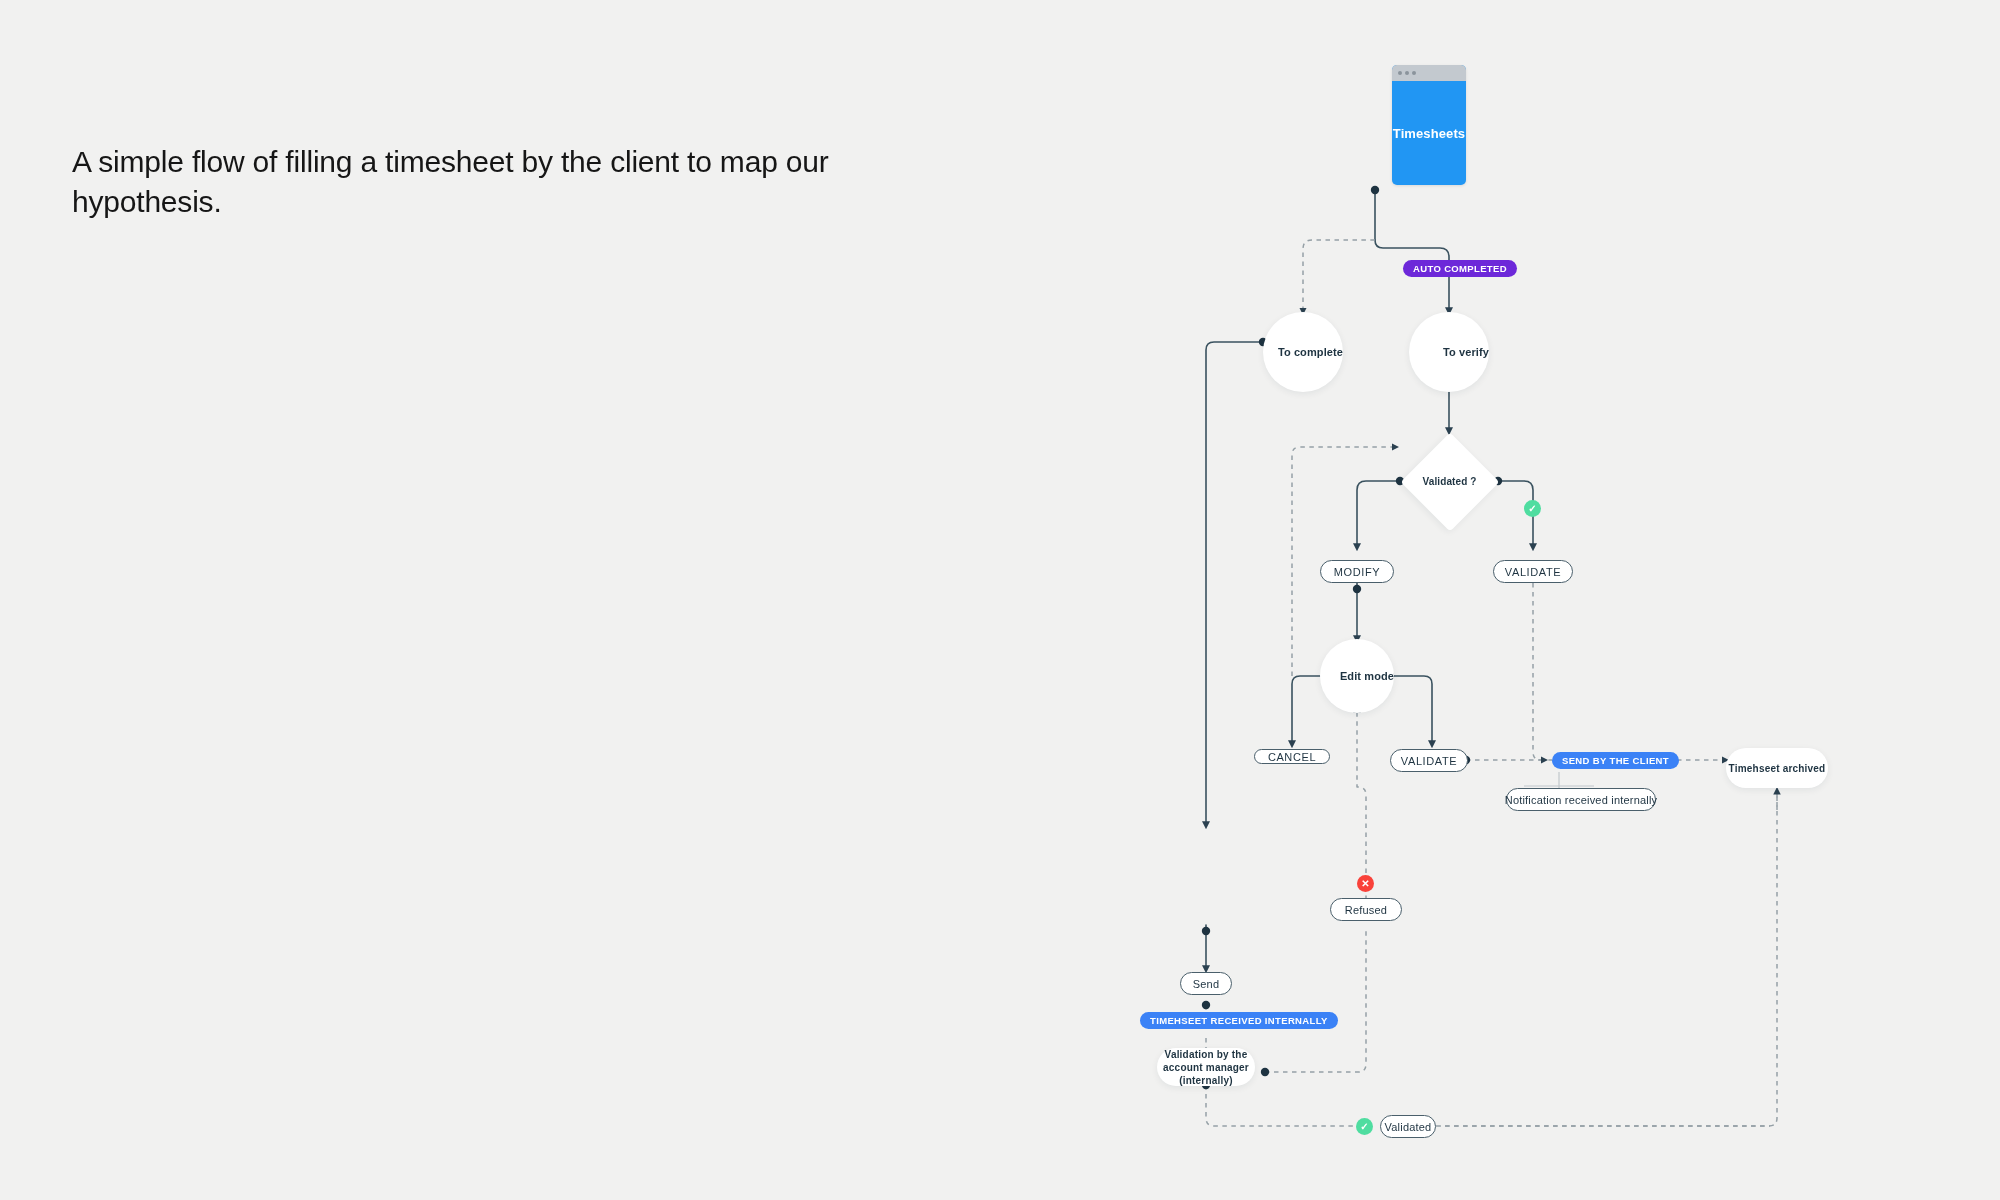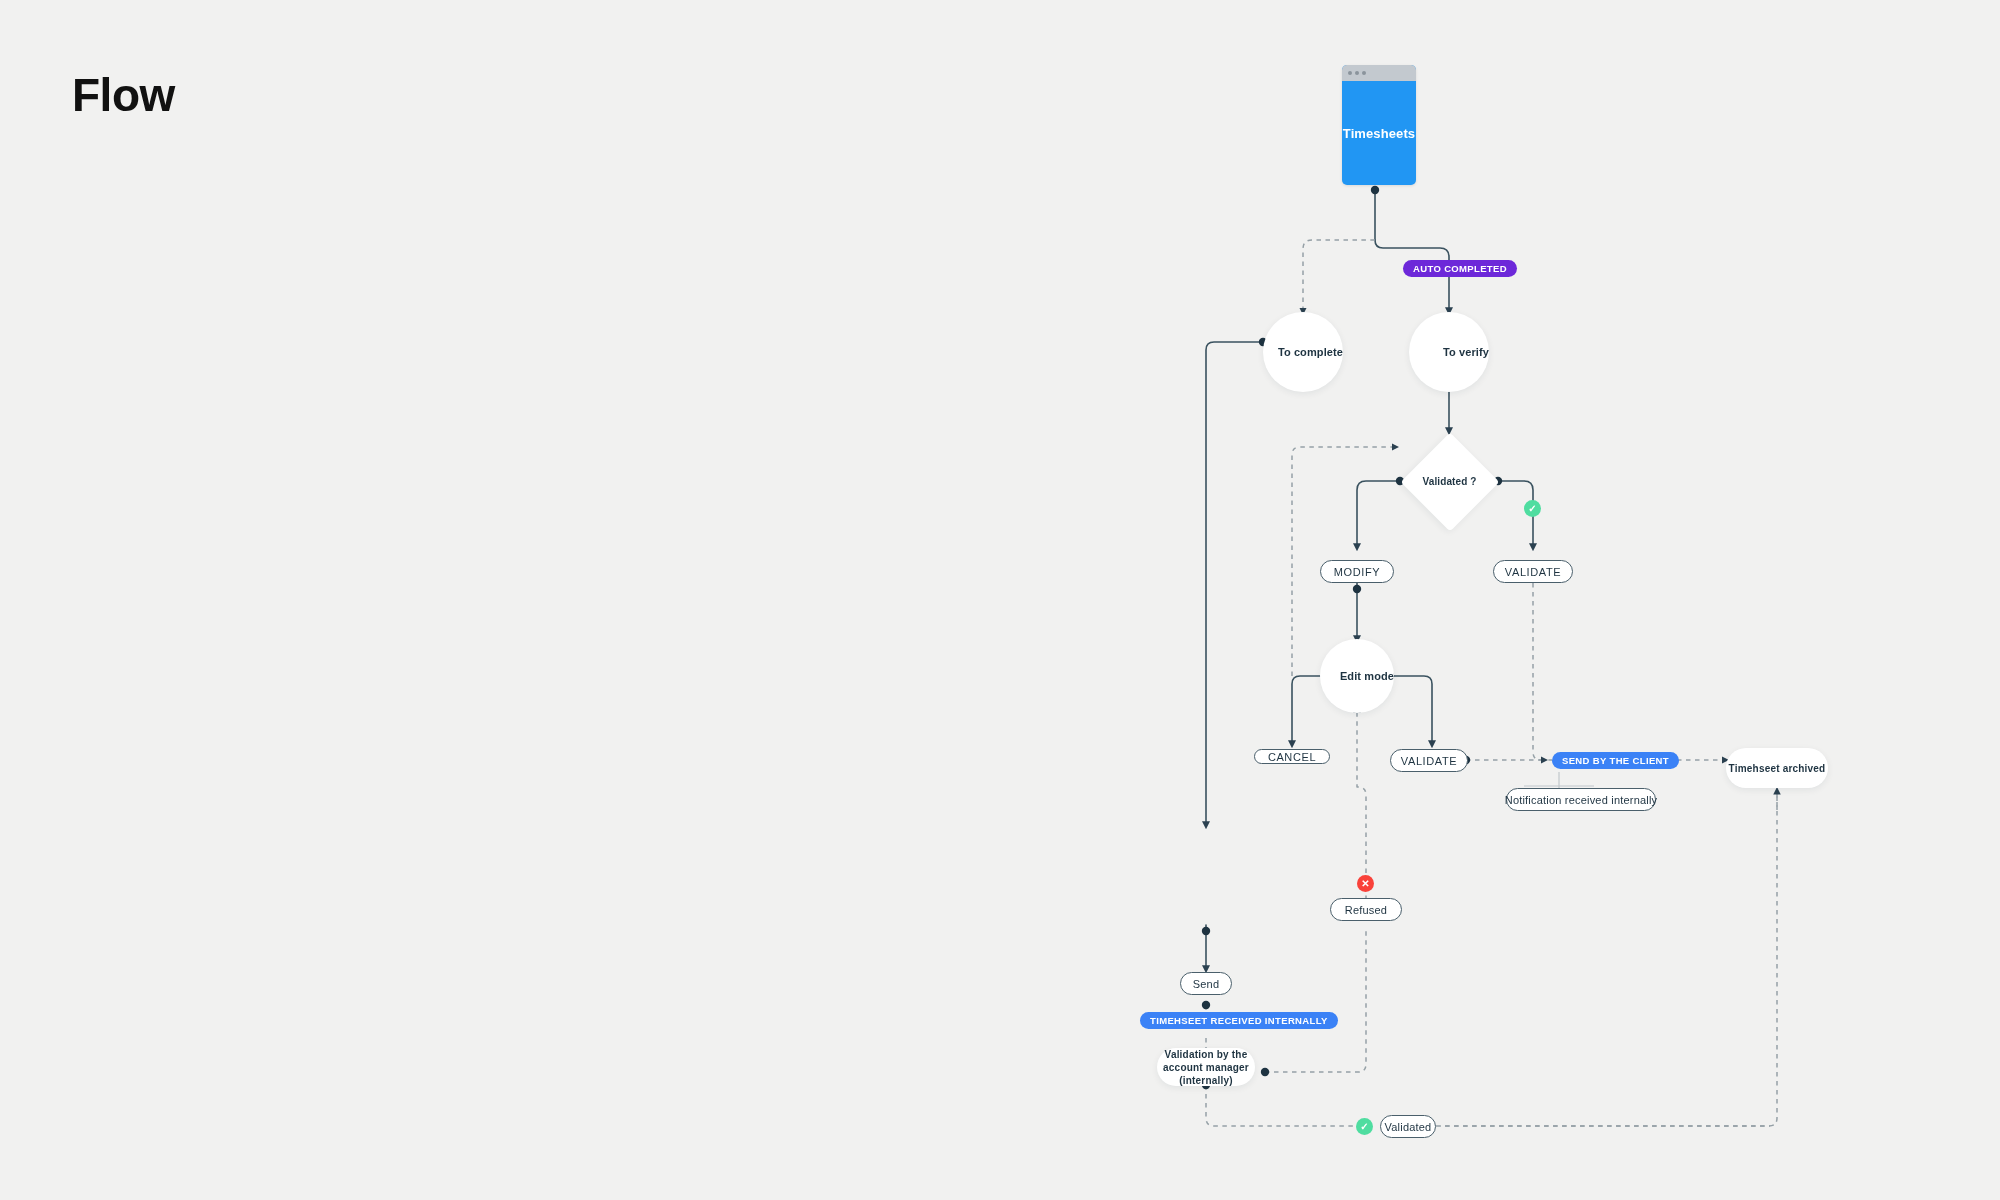--- a/index.html
+++ b/index.html
@@ -184,21 +184,21 @@
     color: #fff;
     font-size: 10px;
     font-weight: 700;
     line-height: 1;
   }
 </style>
 </head>
 <body>
 
 <div id="text-panel">
-  <h1 id="page-title">Flow</h1>
+  <p id="page-subtitle">A simple  flow of filling a timesheet by the client to map our hypothesis.</p>
 </div>
 
 <div id="diagram">
 
   <svg id="edges" viewBox="0 0 2000 1200">
     <defs>
       <marker id="arrowSolid" viewBox="0 0 10 10" refX="6" refY="5" markerWidth="5" markerHeight="5" orient="auto-start-reverse">
         <path d="M 0 0 L 10 5 L 0 10 z" fill="#2b4150"></path>
       </marker>
       <marker id="arrowDash" viewBox="0 0 10 10" refX="6" refY="5" markerWidth="5" markerHeight="5" orient="auto-start-reverse">
@@ -272,21 +272,21 @@
       <circle cx="1265" cy="1072" r="4.2"></circle>
       <circle cx="1206" cy="1085" r="4.2"></circle>
     </g>
 
     <g stroke="#c2c8cc" stroke-width="1.2" fill="none">
       <path d="M 1524,786 L 1594,786"></path>
       <path d="M 1559,772 L 1559,790"></path>
     </g>
   </svg>
 
-  <div class="node window-card" style="left:1342px; top:65px; width:74px; height:120px;">
+  <div class="node window-card" style="left:1392px; top:65px; width:74px; height:120px;">
     <div class="window-bar">
       <span class="window-dot"></span>
       <span class="window-dot"></span>
       <span class="window-dot"></span>
     </div>
     <div class="window-body">
       <span class="window-label">Timesheets</span>
     </div>
   </div>
 

